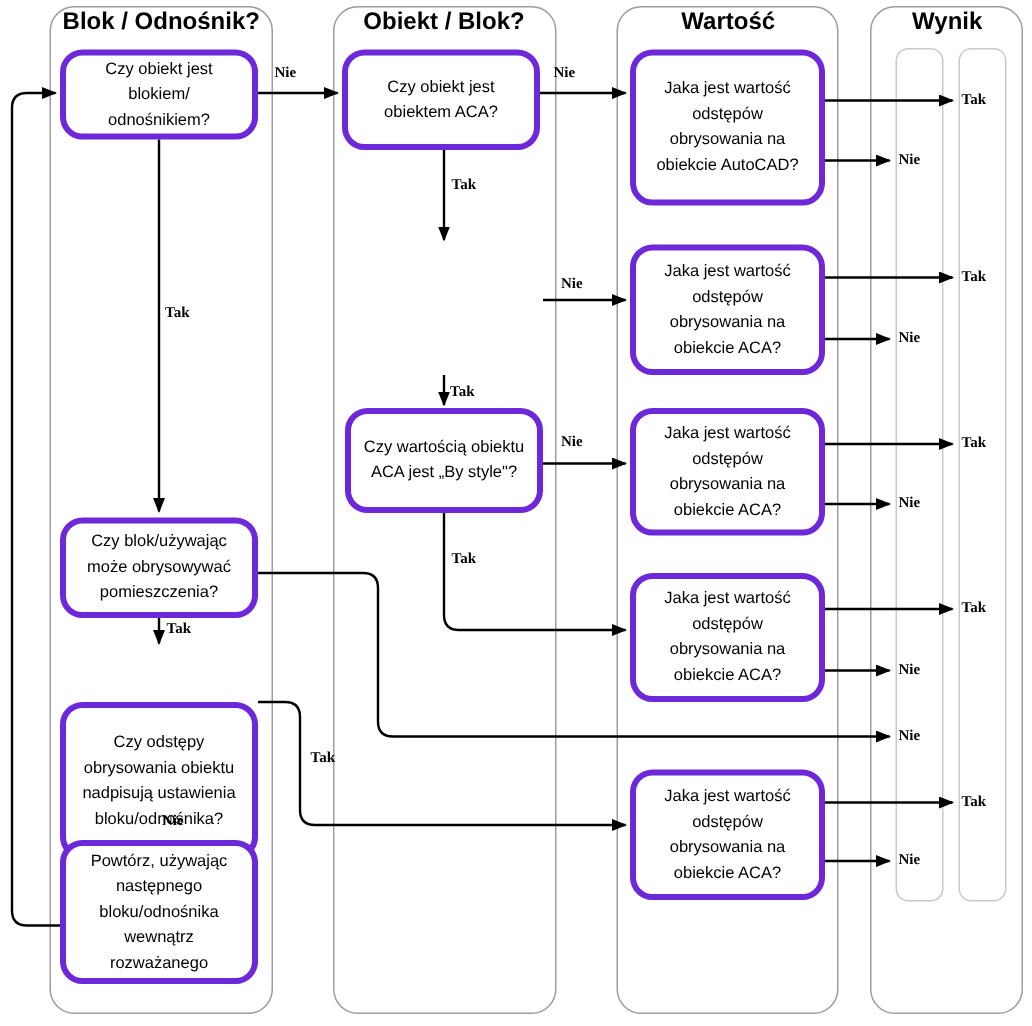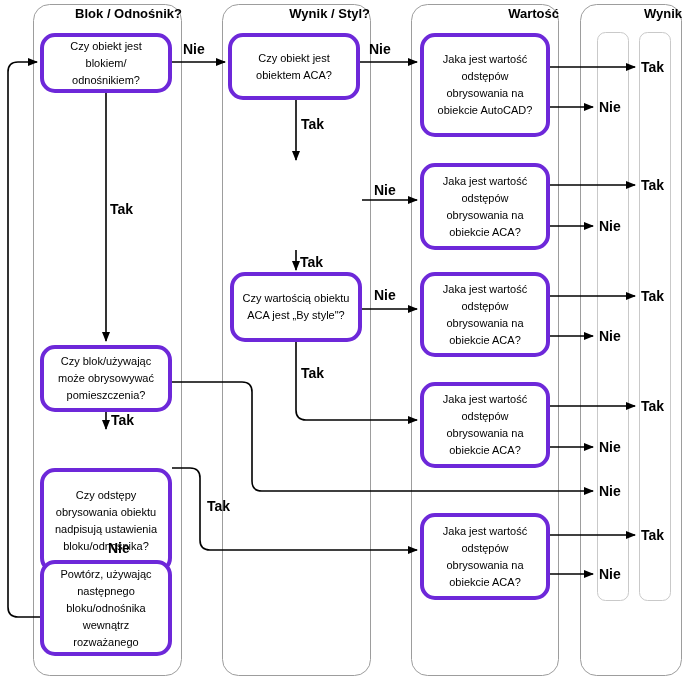--- a/index.html
+++ b/index.html
@@ -11,31 +11,31 @@
   html,body{margin:0;padding:0;background:var(--bg);}
   #stage{
     position:relative;width:688px;height:684px;background:var(--bg);
     font-family:"Liberation Sans",sans-serif;color:#000;overflow:hidden;
   }
   #wires{position:absolute;left:0;top:0;width:688px;height:684px;}
   .frame{fill:none;stroke:var(--frame);stroke-width:1;}
   .lane{fill:none;stroke:var(--lane);stroke-width:1;}
   .wire{fill:none;stroke:var(--line);stroke-width:1.6;}
   .col-title{
-    position:absolute;top:6px;text-align:right;
-    font-size:13px;font-weight:bold;white-space:nowrap;
+    position:absolute;top:6px;text-align:center;
+    font-size:16px;font-weight:bold;white-space:nowrap;
   }
   .node{
     position:absolute;box-sizing:border-box;background:#fff;
     border:4px solid #6d28d9;border-radius:15px;
     display:flex;align-items:center;justify-content:center;
     text-align:center;font-size:11px;line-height:17px;white-space:pre-line;
   }
   .lbl{
-    position:absolute;font-size:14px;font-weight:bold;line-height:14px;white-space:nowrap;
+    position:absolute;font-size:10px;font-weight:bold;line-height:14px;white-space:nowrap;font-family:Liberation Serif, serif;
   }
 </style>
 </head>
 <body>
 
 <div id="stage">
 
   <svg id="wires" viewBox="0 0 688 684" xmlns="http://www.w3.org/2000/svg">
     <defs>
       <marker id="arr" markerWidth="10" markerHeight="8" refX="9" refY="4" orient="auto" markerUnits="userSpaceOnUse">
@@ -72,21 +72,21 @@
     <path class="wire" d="M296,100 V160" marker-end="url(#arr)"></path>
     <path class="wire" d="M296,250 V270" marker-end="url(#arr)"></path>
 
     <path class="wire" d="M296,338 V410 Q296,420 306,420 H417" marker-end="url(#arr)"></path>
     <path class="wire" d="M172,382 H242 Q252,382 252,392 V481 Q252,491 262,491 H593" marker-end="url(#arr)"></path>
     <path class="wire" d="M172,468 H190 Q200,468 200,478 V540 Q200,550 210,550 H417" marker-end="url(#arr)"></path>
     <path class="wire" d="M40,617 H18 Q8,617 8,607 V72 Q8,62 18,62 H37" marker-end="url(#arr)"></path>
   </svg>
 
   <div class="col-title" style="left:33px;width:149px;">Blok / Odnośnik?</div>
-  <div class="col-title" style="left:222px;width:148px;">Wynik / Styl?</div>
+  <div class="col-title" style="left:222px;width:148px;">Obiekt / Blok?</div>
   <div class="col-title" style="left:412px;width:147px;">Wartość</div>
   <div class="col-title" style="left:581px;width:101px;">Wynik</div>
 
   <div class="node" style="left:40px;top:33px;width:132px;height:60px;">Czy obiekt jest
 blokiem/
 odnośnikiem?</div>
   <div class="node" style="left:40px;top:345px;width:132px;height:67px;">Czy blok/używając
 może obrysowywać
 pomieszczenia?</div>
   <div class="node" style="left:40px;top:432px;width:132px;height:105px;margin-top:36px;">Czy odstępy

